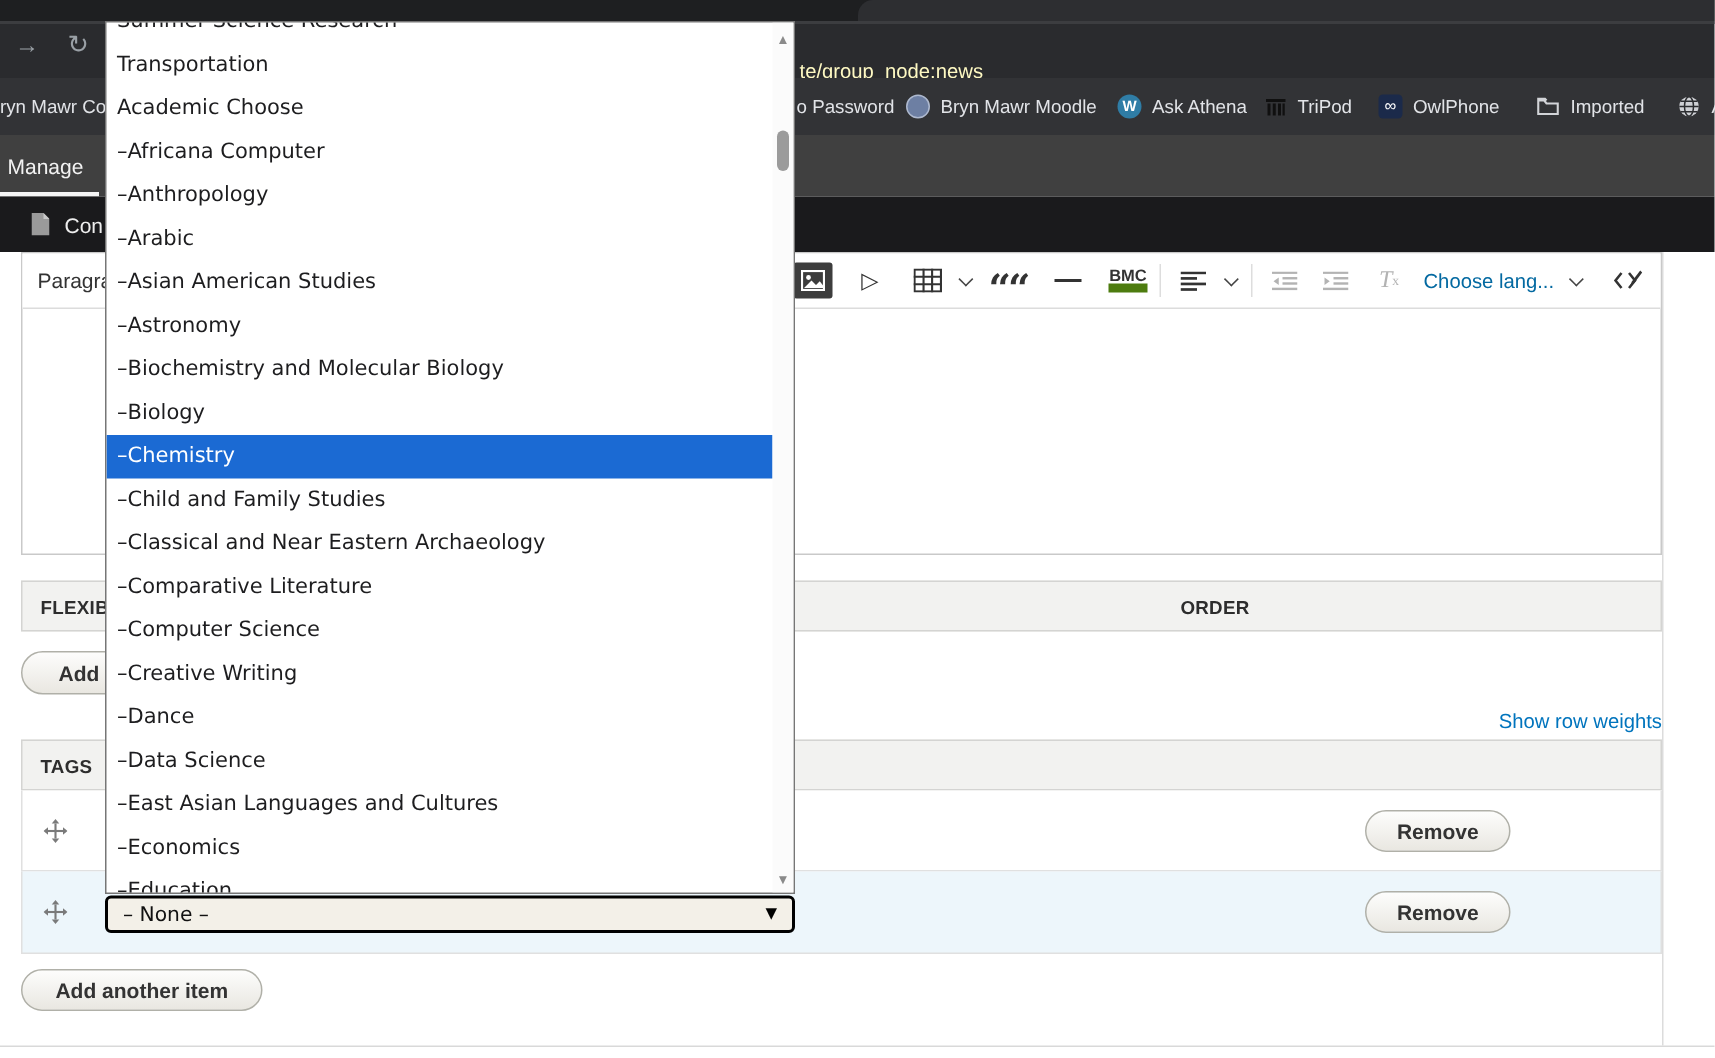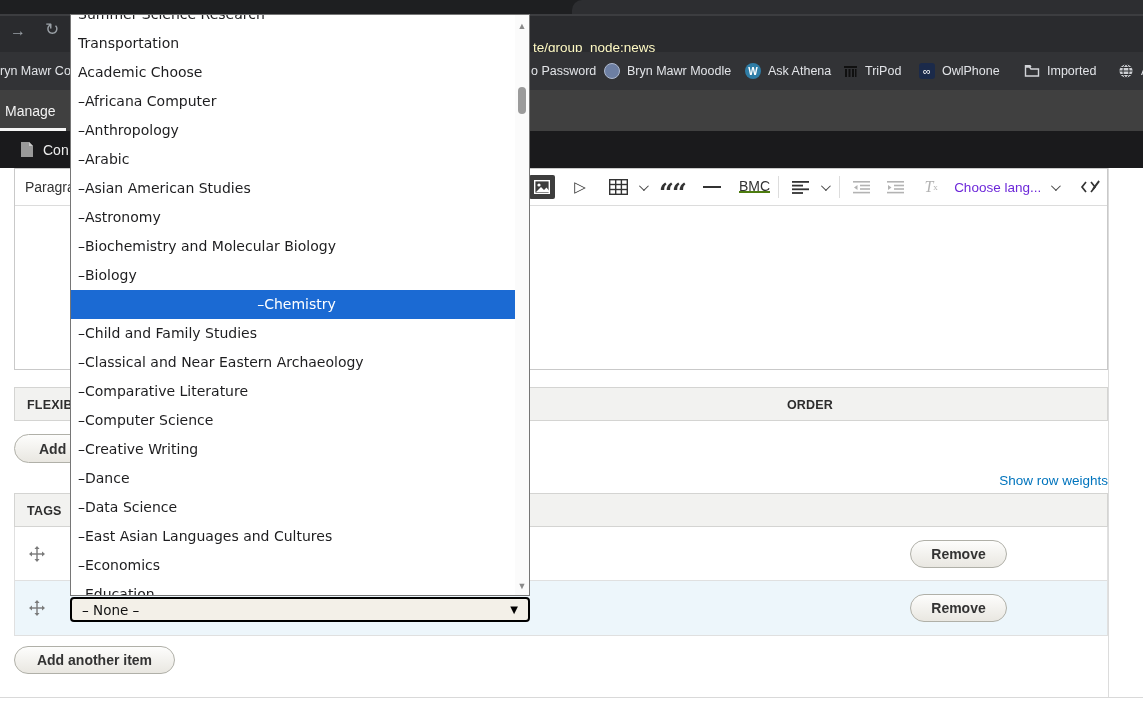--- a/index.html
+++ b/index.html
@@ -41,22 +41,22 @@
   .tb-btn { display:flex; align-items:center; justify-content:center; height:26px; min-width:26px;
             color:#333; }
   .tb-sep { width:1px; height:22px; background:#ddd; margin:0 8px; }
   .chev { width:7px; height:7px; border-right:1.6px solid #444; border-bottom:1.6px solid #444;
           transform:rotate(45deg) translateY(-2px); display:inline-block; }
   .dim  { color:#b3b3b3 !important; }
   #img-btn { width:24px; height:24px; background:#3d3d3d; border-radius:2px; }
   #quote-glyph { font-family:"DejaVu Serif", serif; font-weight:bold; font-size:26px; line-height:10px;
                  letter-spacing:-2px; padding-top:12px; }
   #hline-glyph { width:18px; height:2px; background:#333; }
-  #bmc-btn { font-size:14px; font-weight:normal; border-bottom:2px solid #4d7c0f; line-height:9px; }
-  #lang-btn { font-size:13.5px; color:#6d28d9; margin:0 6px 0 10px; }
+  #bmc-btn { font-size:11px; font-weight:bold; border-bottom:6px solid #4d7c0f; line-height:9px; }
+  #lang-btn { font-size:13.5px; color:#0369a1; margin:0 6px 0 10px; }
   #removefmt-btn { font-family:"Liberation Serif", serif; font-style:italic; font-size:16px; }
   #removefmt-btn sub { font-size:9px; font-style:normal; }
 
   
   .band { background:#f2f2f0; border:1px solid #d4d4d2; }
   .band-label { font-size:12.5px; font-weight:bold; color:#2d2d2d; letter-spacing:.2px; }
   #flex-band { left:14px; top:387px; width:1094px; height:34px; }
   #flex-label { position:absolute; left:12px; top:10px; }
   #order-label { position:absolute; left:740px; top:10px; width:110px; text-align:center; }
 
@@ -327,21 +327,21 @@
       <div class="dd-item">Summer Science Research</div>
       <div class="dd-item">Transportation</div>
       <div class="dd-item">Academic Choose</div>
       <div class="dd-item">–Africana Computer</div>
       <div class="dd-item">–Anthropology</div>
       <div class="dd-item">–Arabic</div>
       <div class="dd-item">–Asian American Studies</div>
       <div class="dd-item">–Astronomy</div>
       <div class="dd-item">–Biochemistry and Molecular Biology</div>
       <div class="dd-item">–Biology</div>
-      <div class="dd-item selected" style="background: rgb(27, 106, 211); text-align: center;">–Chemistry</div>
+      <div class="dd-item selected" style="background: rgb(27, 106, 211);">–Chemistry</div>
       <div class="dd-item">–Child and Family Studies</div>
       <div class="dd-item">–Classical and Near Eastern Archaeology</div>
       <div class="dd-item">–Comparative Literature</div>
       <div class="dd-item">–Computer Science</div>
       <div class="dd-item">–Creative Writing</div>
       <div class="dd-item">–Dance</div>
       <div class="dd-item">–Data Science</div>
       <div class="dd-item">–East Asian Languages and Cultures</div>
       <div class="dd-item">–Economics</div>
       <div class="dd-item">–Education</div>

